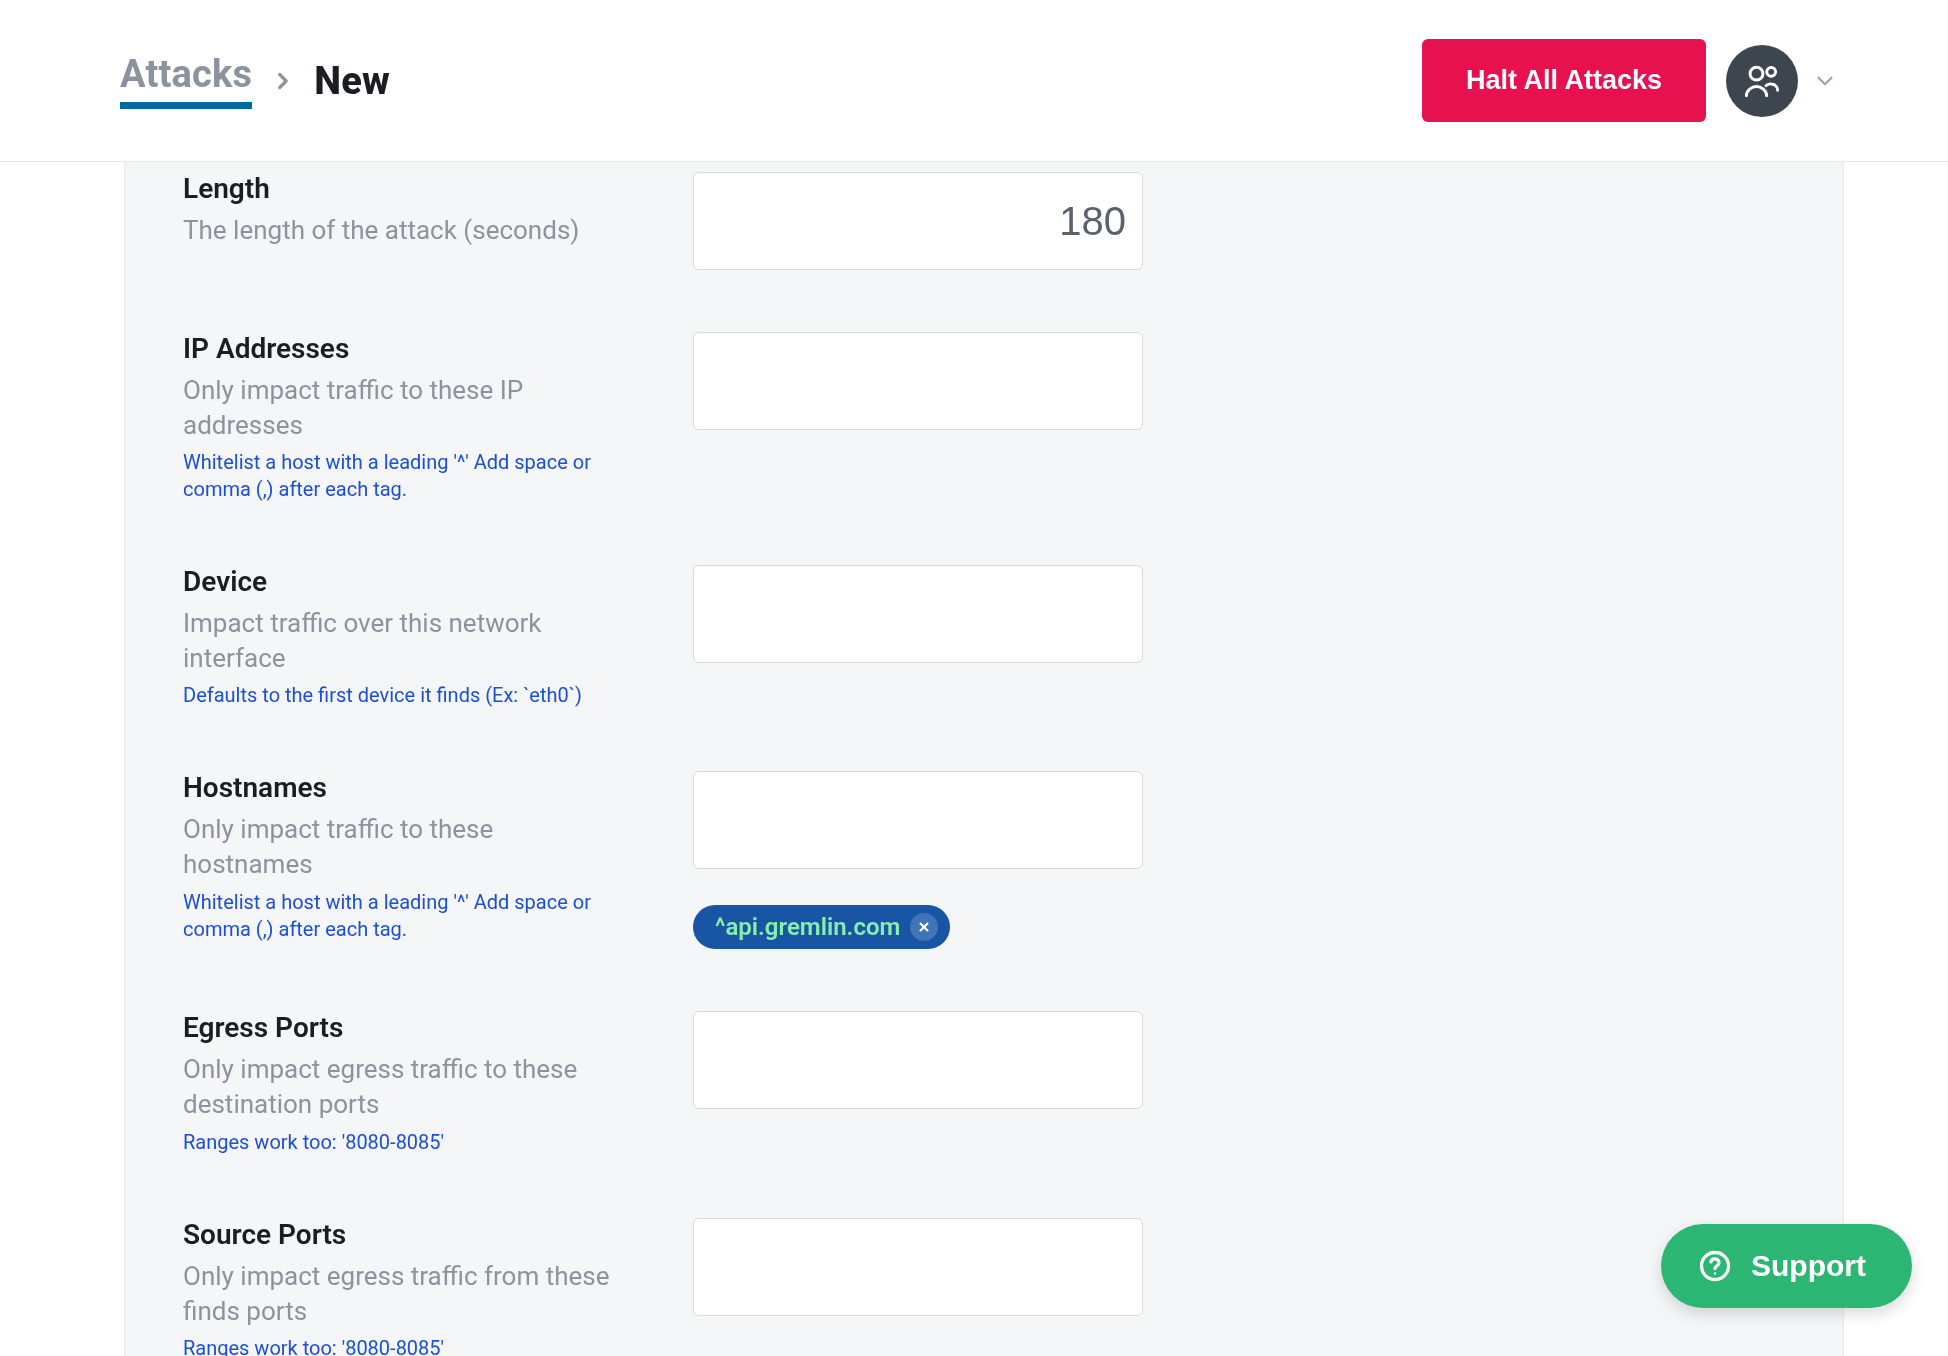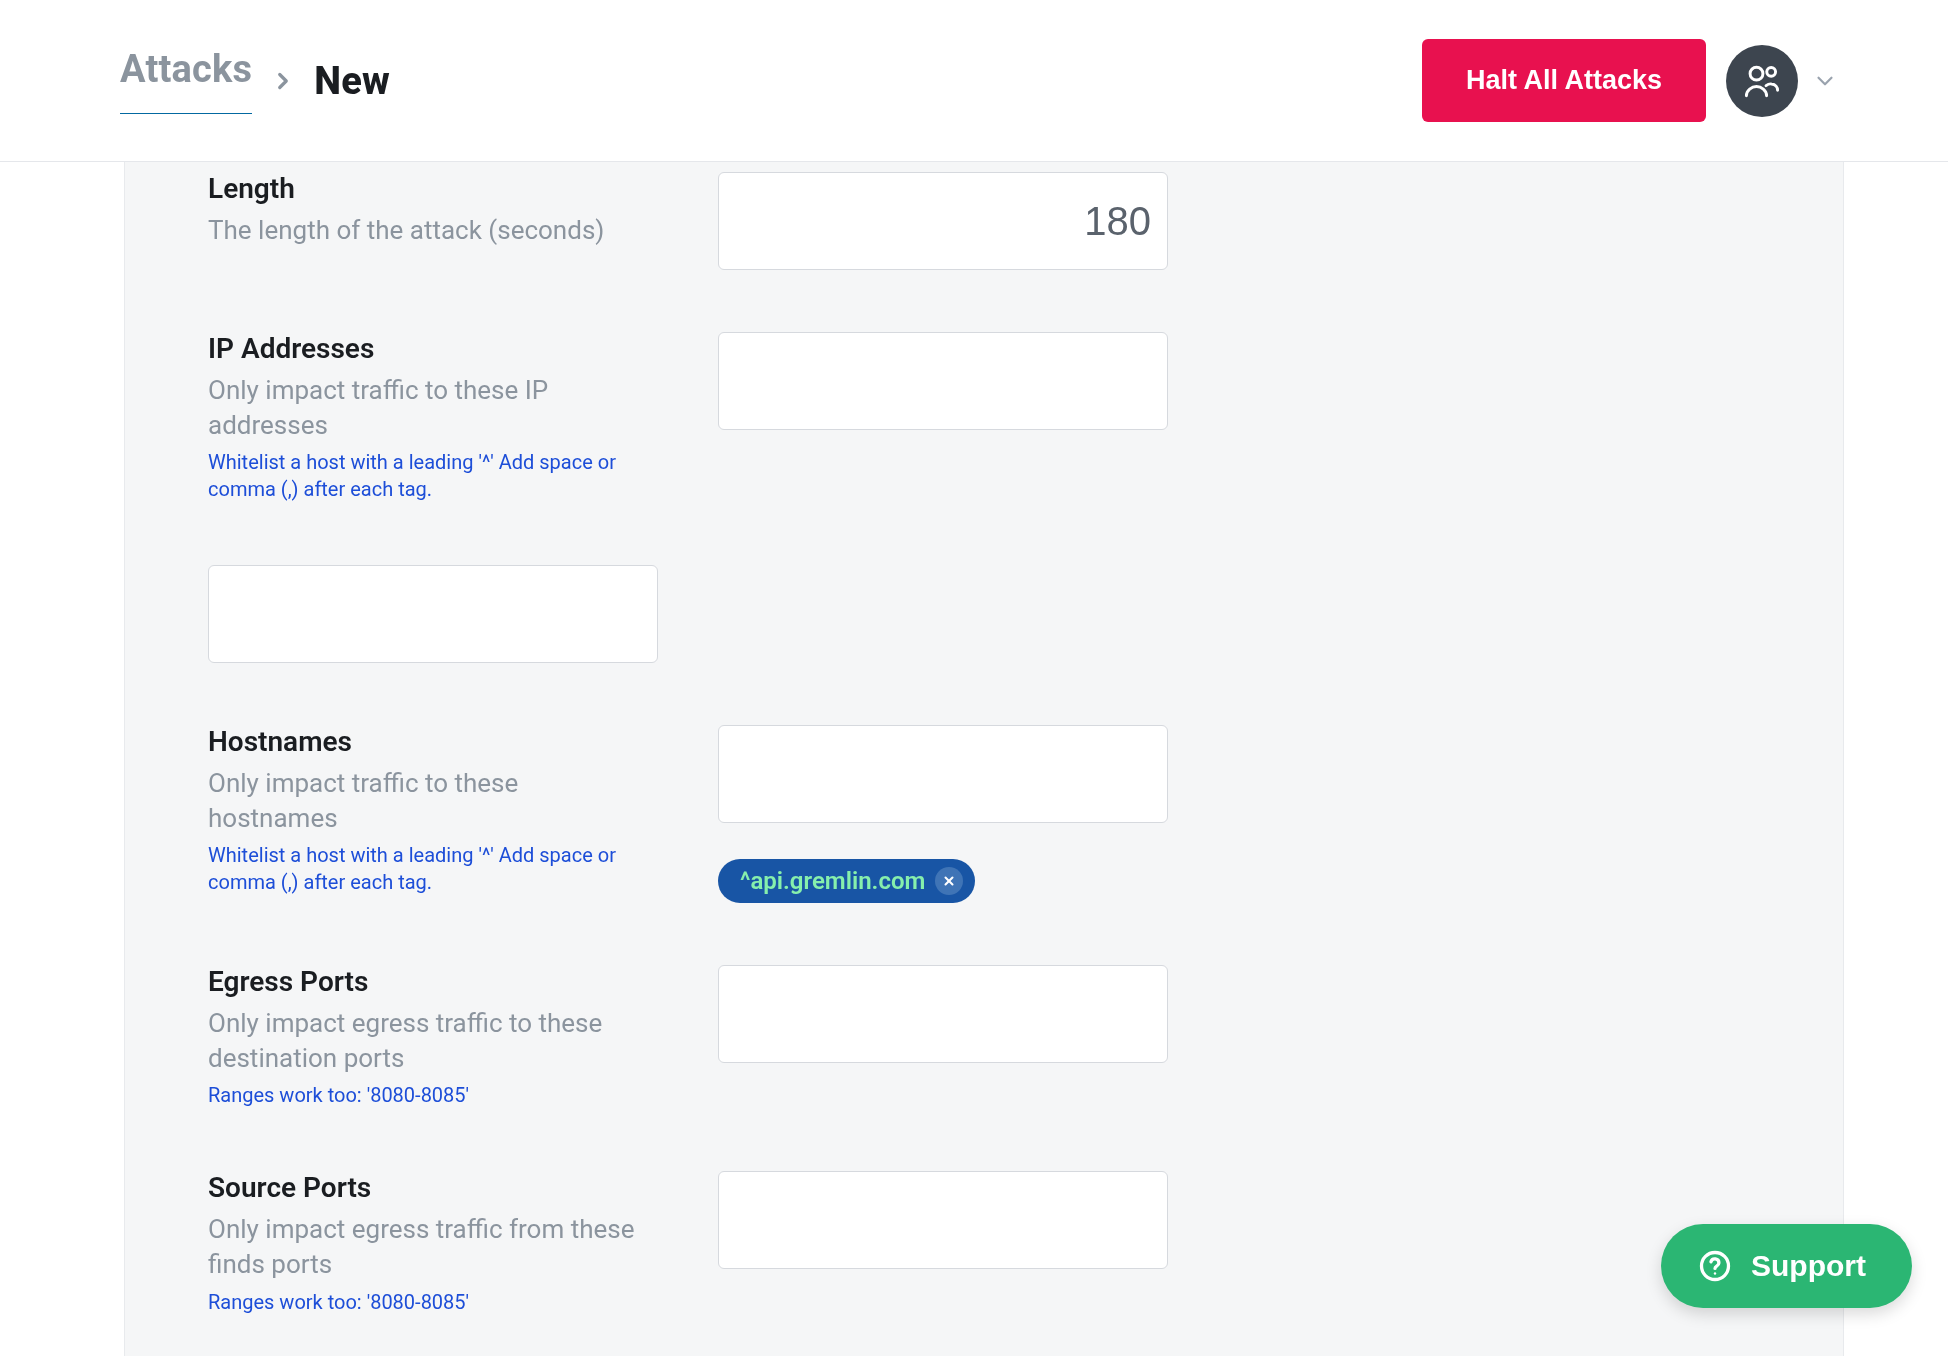--- a/index.html
+++ b/index.html
@@ -25,22 +25,22 @@
     .breadcrumb {
       display: flex;
       align-items: center;
       gap: 18px;
       font-size: 38px;
       letter-spacing: 0.2px;
     }
     .breadcrumb .crumb-parent {
       color: #8b949e;
       font-weight: 700;
-      padding-bottom: 22px;
-      border-bottom: 1px solid #0369a1;
+      padding-bottom: 6px;
+      border-bottom: 7px solid #0369a1;
     }
     .breadcrumb .chevron {
       display: inline-flex;
       align-items: center;
       justify-content: center;
       color: #8b949e;
     }
     .breadcrumb .crumb-current {
       color: #1a1d21;
       font-weight: 800;
@@ -98,21 +98,21 @@
     }
     .form-inner {
       padding: 0;
     }
 
     .form-row {
       display: grid;
       grid-template-columns: 510px 450px;
       column-gap: 0;
       align-items: flex-start;
-      margin-left: 83px;
+      margin-left: 58px;
       margin-bottom: 62px;
     }
     .form-row:first-child { padding-top: 10px; }
 
     .field-label {
       font-size: 28px;
       font-weight: 600;
       color: #1a1d21;
       margin-bottom: 8px;
     }
@@ -244,20 +244,25 @@
           <div class="field-desc">Only impact traffic to these IP addresses</div>
           <div class="field-hint">Whitelist a host with a leading '^' Add space or comma (,) after each tag.</div>
         </div>
         <div>
           <input class="input-text left" value="" style="">
         </div>
       </div>
 
       <div class="form-row">
         <div>
+          <div class="field-label">Device</div>
+          <div class="field-desc">Impact traffic over this network interface</div>
+          <div class="field-hint">Defaults to the first device it finds (Ex: `eth0`)</div>
+        </div>
+        <div>
           <input class="input-text left" value="" style="">
         </div>
       </div>
 
       <div class="form-row">
         <div>
           <div class="field-label">Hostnames</div>
           <div class="field-desc">Only impact traffic to these hostnames</div>
           <div class="field-hint">Whitelist a host with a leading '^' Add space or comma (,) after each tag.</div>
         </div>

